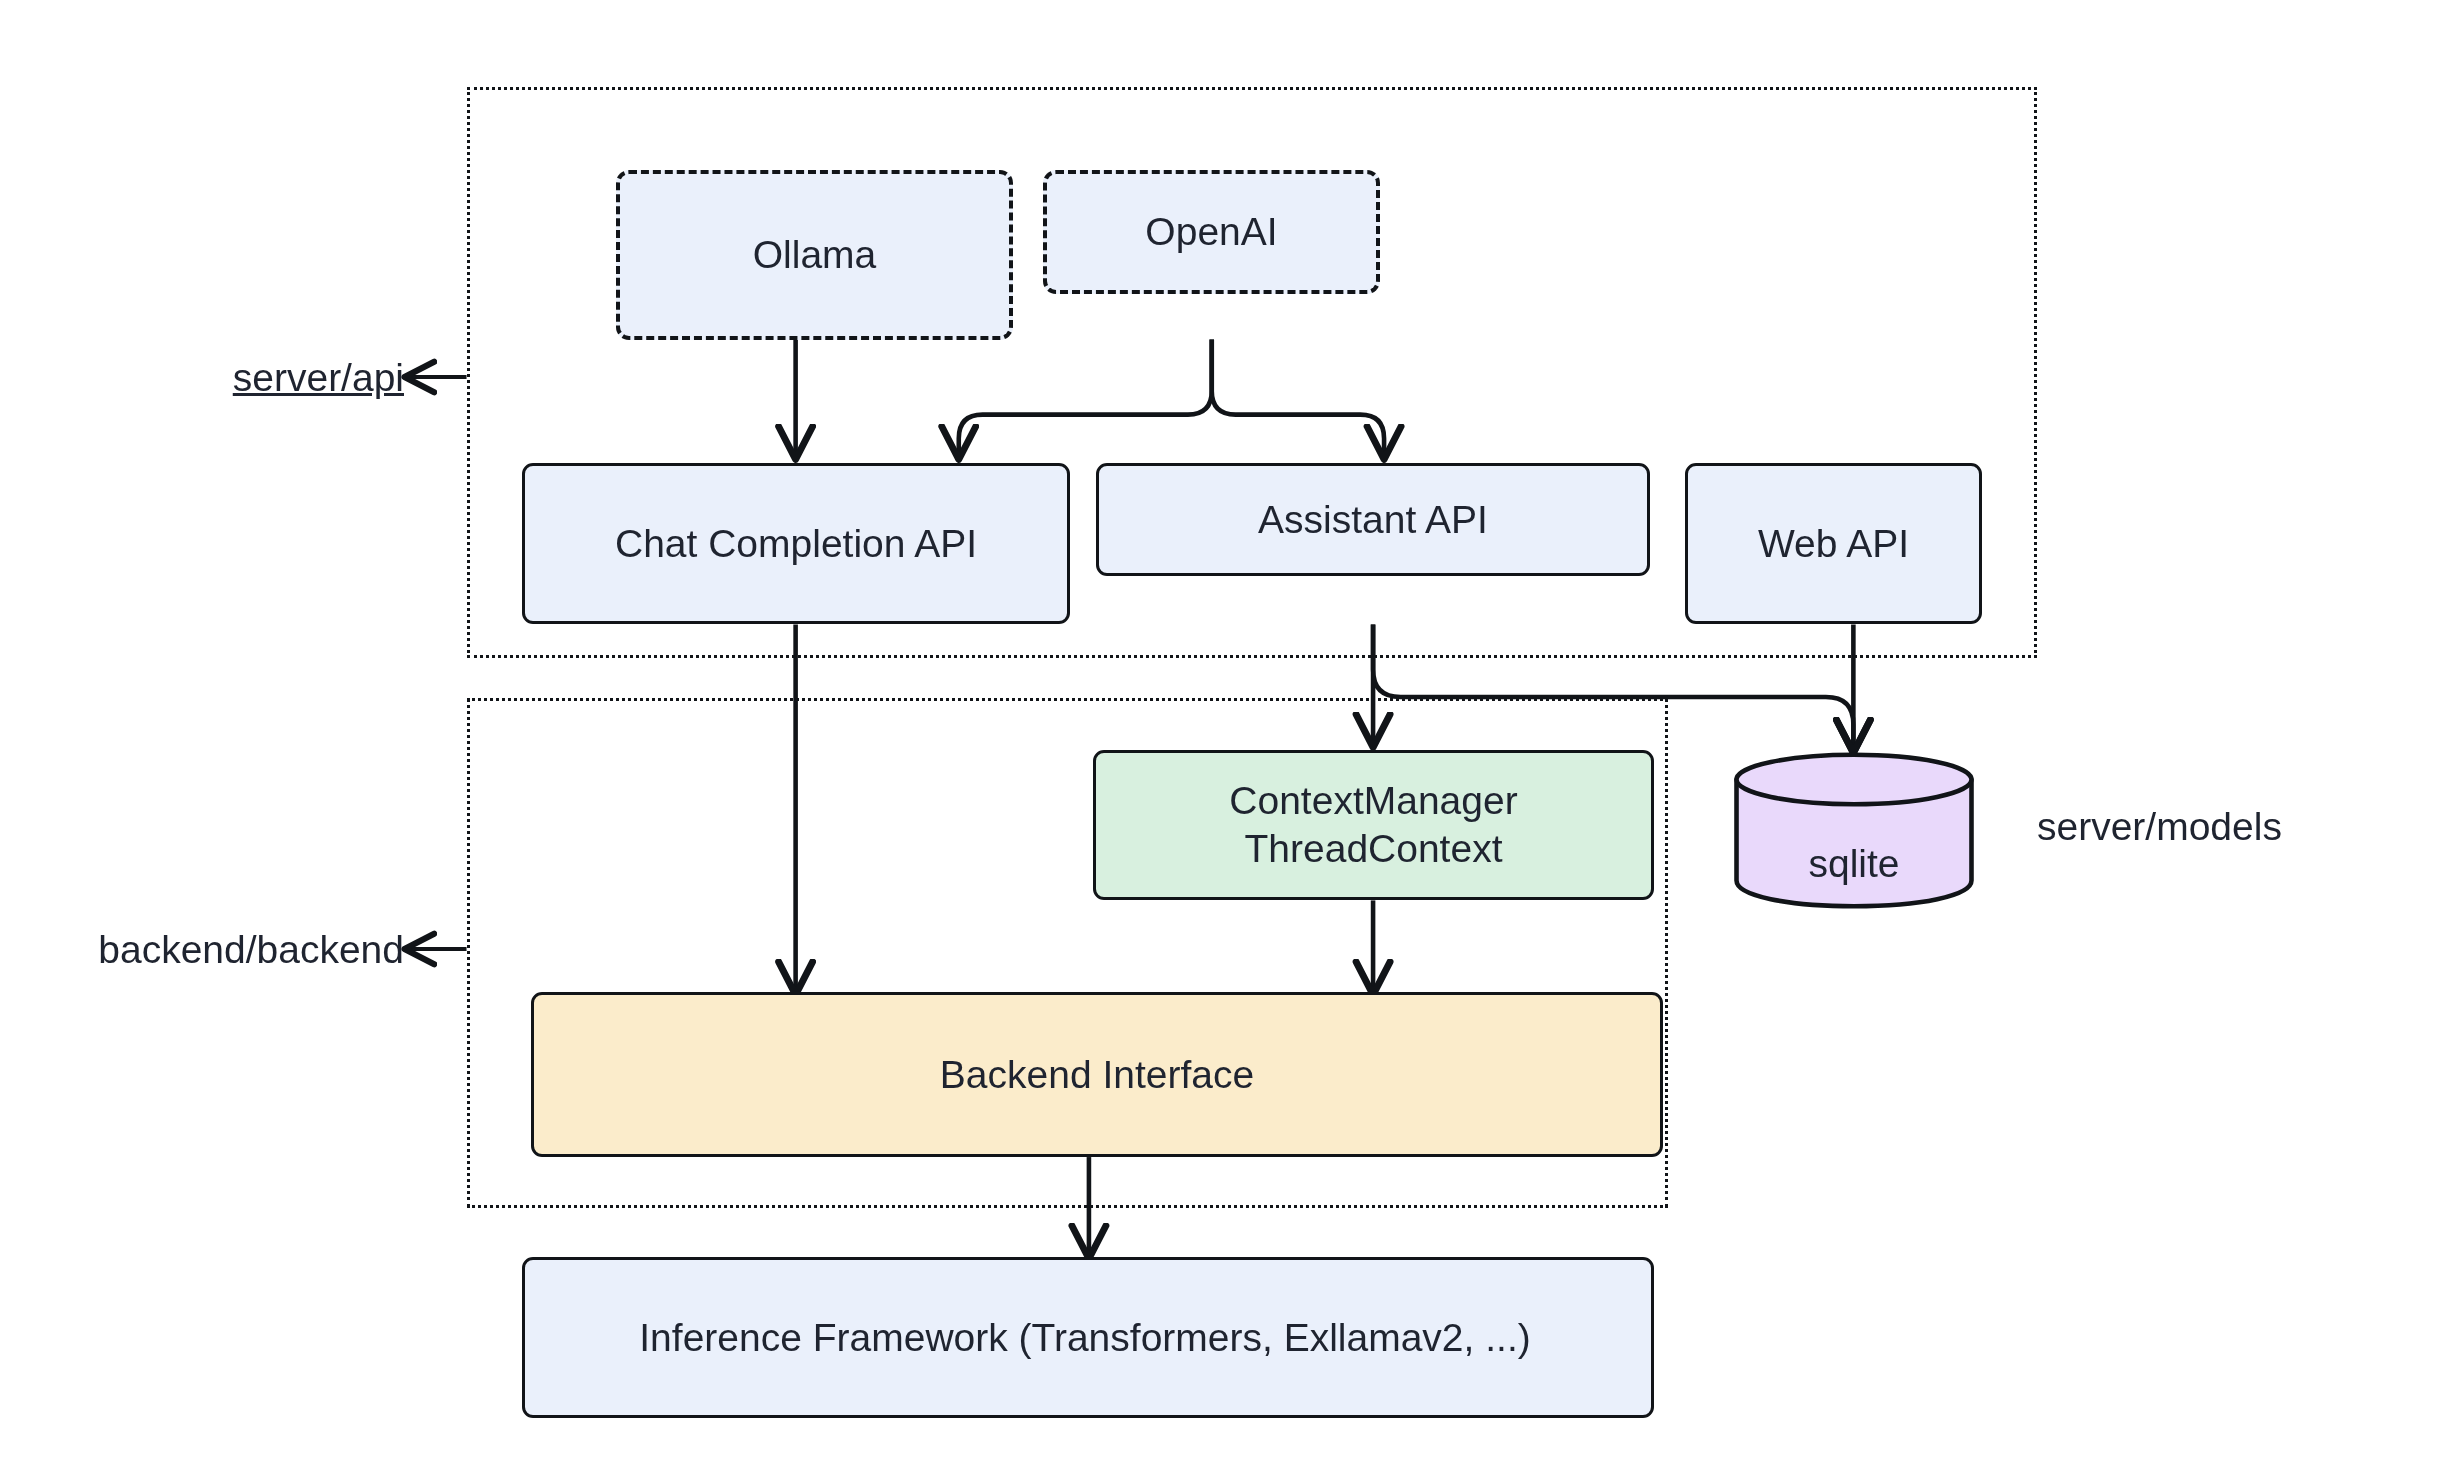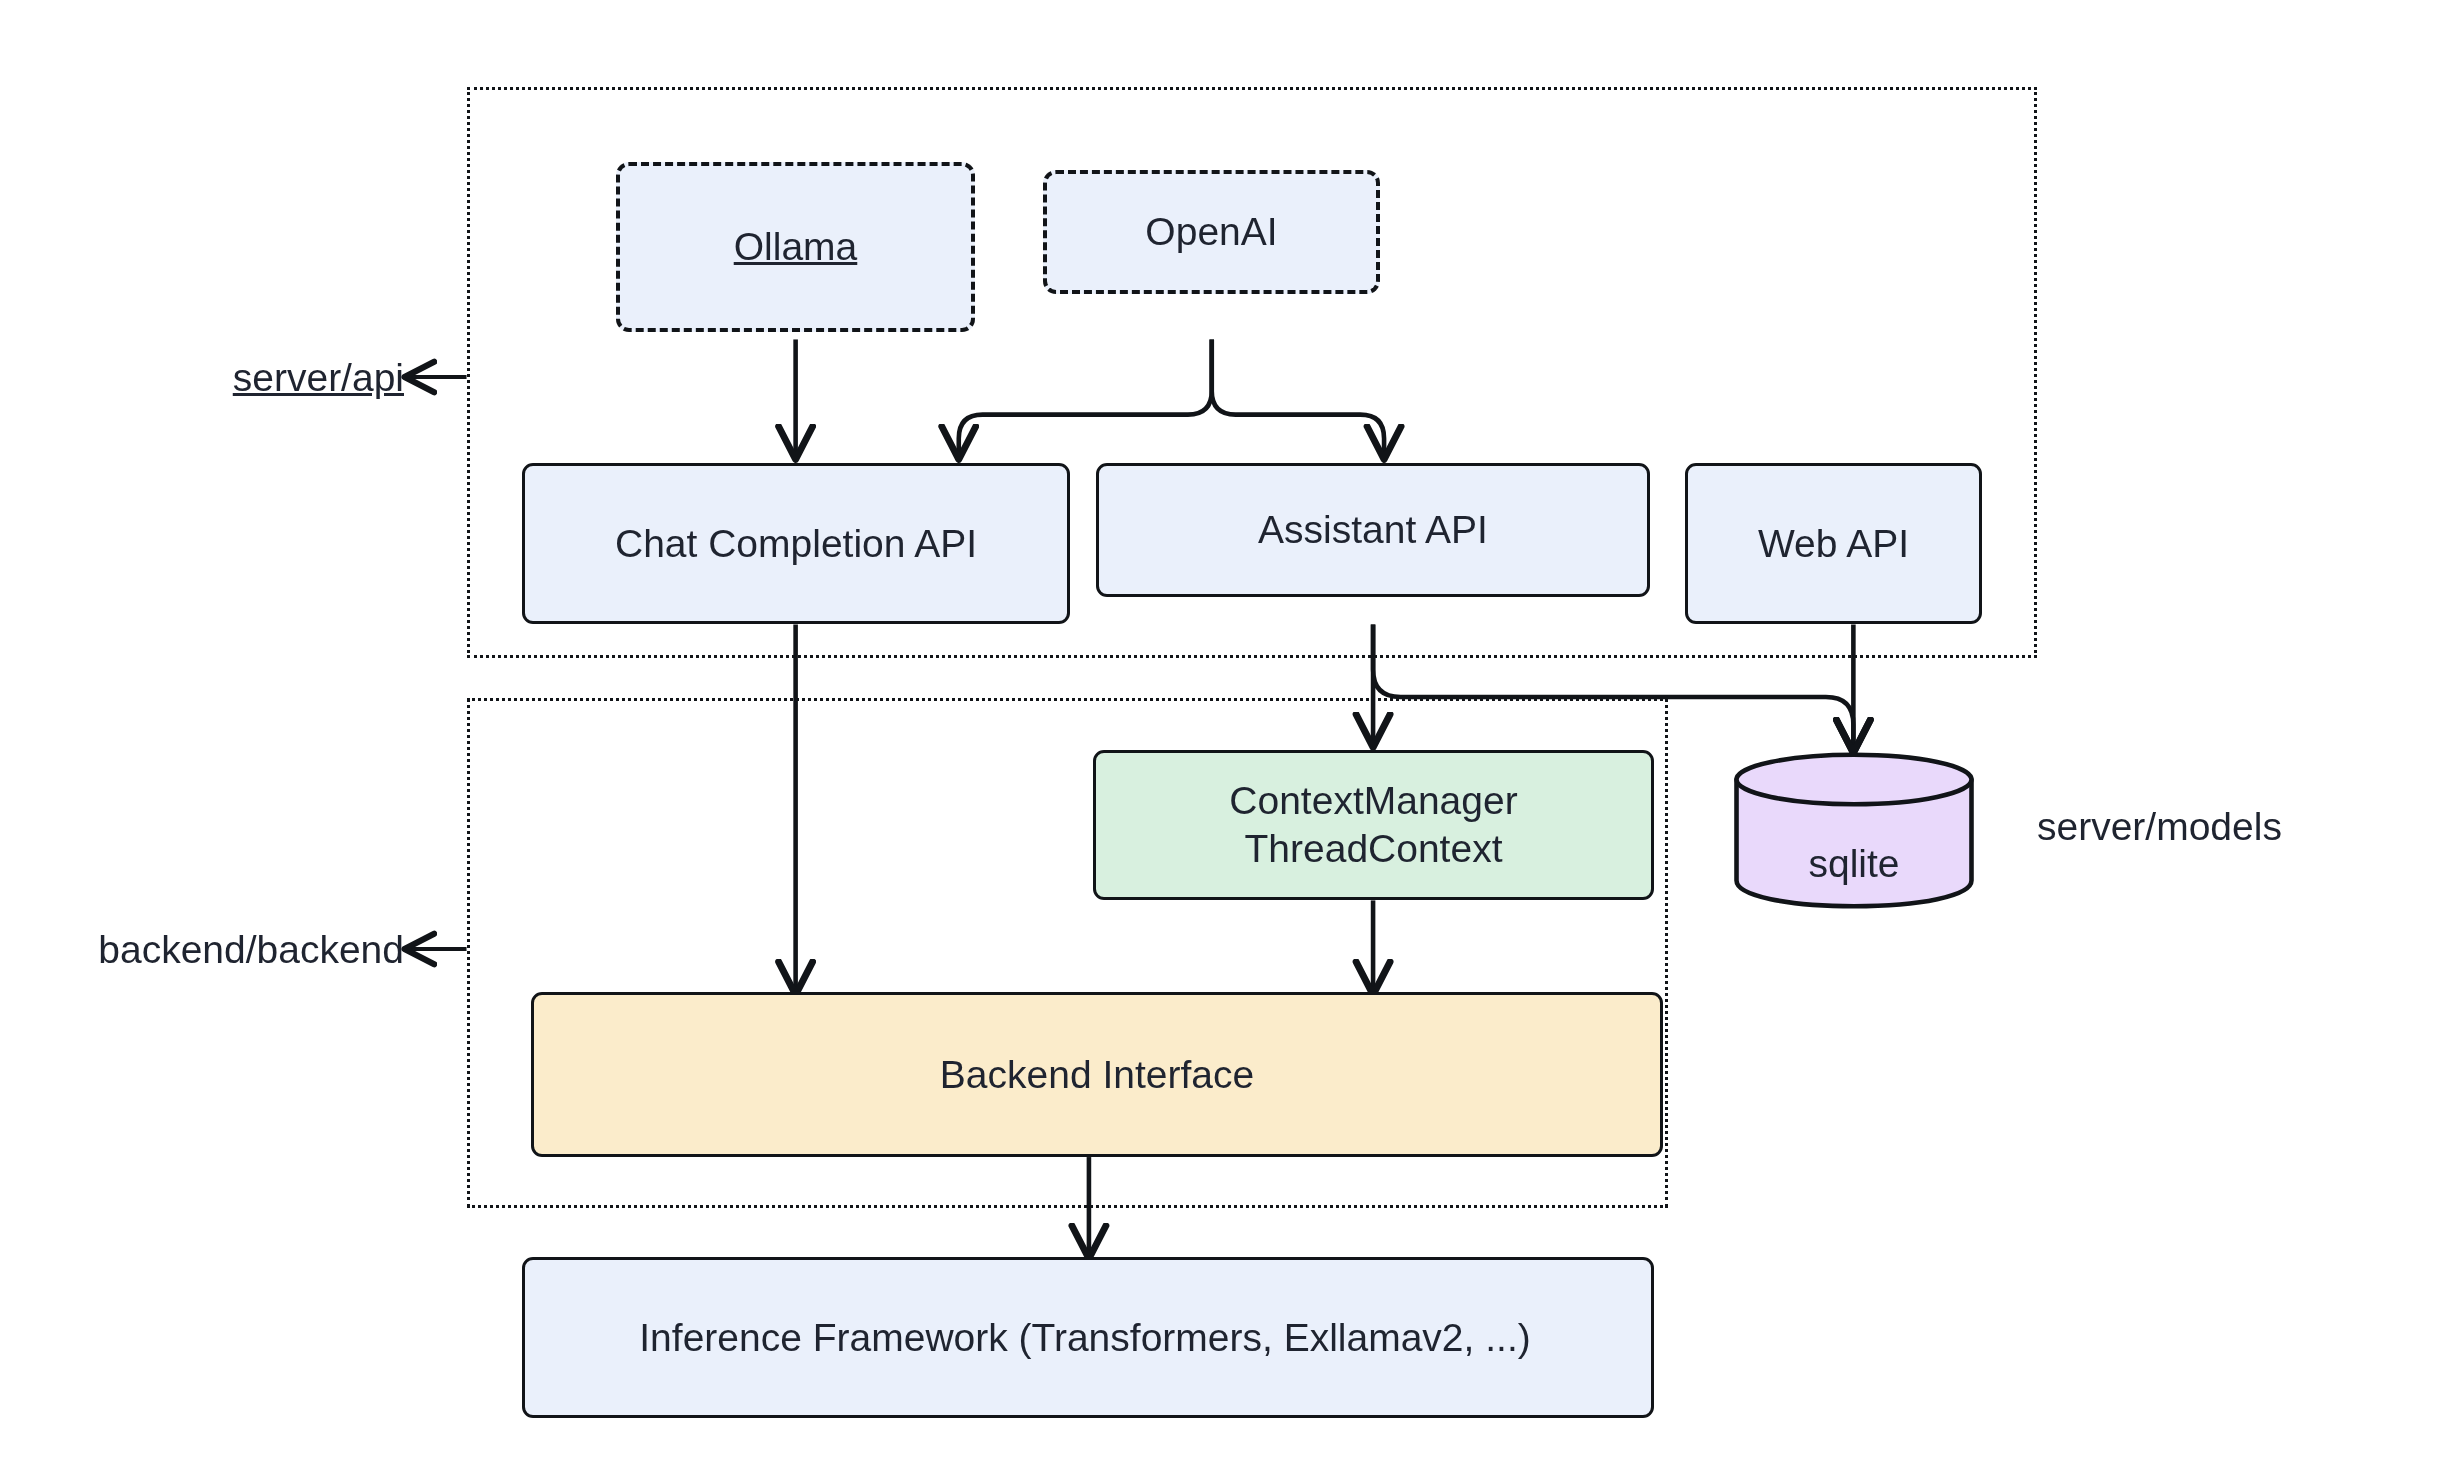--- a/index.html
+++ b/index.html
@@ -127,33 +127,33 @@
 
       <path d="M 509,411 L 444,411" marker-end="url(#ah)" stroke-width="4.5"></path>
       <path d="M 509,1035 L 444,1035" marker-end="url(#ah)" stroke-width="4.5"></path>
     </g>
   </svg>
 
   <div class="group" style="left:467px; top:87px; width:1570px; height:571px;"></div>
 
   <div class="group" style="left:467px; top:698px; width:1201px; height:510px;"></div>
 
-  <div class="node dashed fill-blue" style="left:616px; top:162px; width:359px; height:170px;text-decoration:underline;">
+  <div class="node dashed fill-blue" style="left:616px; top:170px; width:397px; height:170px;">
     <span>Ollama</span>
   </div>
 
   <div class="node dashed fill-blue" style="left:1043px; top:170px; width:337px; height:124px;">
     <span>OpenAI</span>
   </div>
 
   <div class="node fill-blue" style="left:522px; top:463px; width:548px; height:161px;">
     <span>Chat Completion API</span>
   </div>
 
-  <div class="node fill-blue" style="left:1096px; top:463px; width:554px; height:134px;">
+  <div class="node fill-blue" style="left:1096px; top:463px; width:554px; height:113px;">
     <span>Assistant API</span>
   </div>
 
   <div class="node fill-blue" style="left:1685px; top:463px; width:297px; height:161px;">
     <span>Web API</span>
   </div>
 
   <div class="node fill-green" style="left:1093px; top:750px; width:561px; height:150px; flex-direction:column;">
     <span>ContextManager</span>
     <span>ThreadContext</span>

